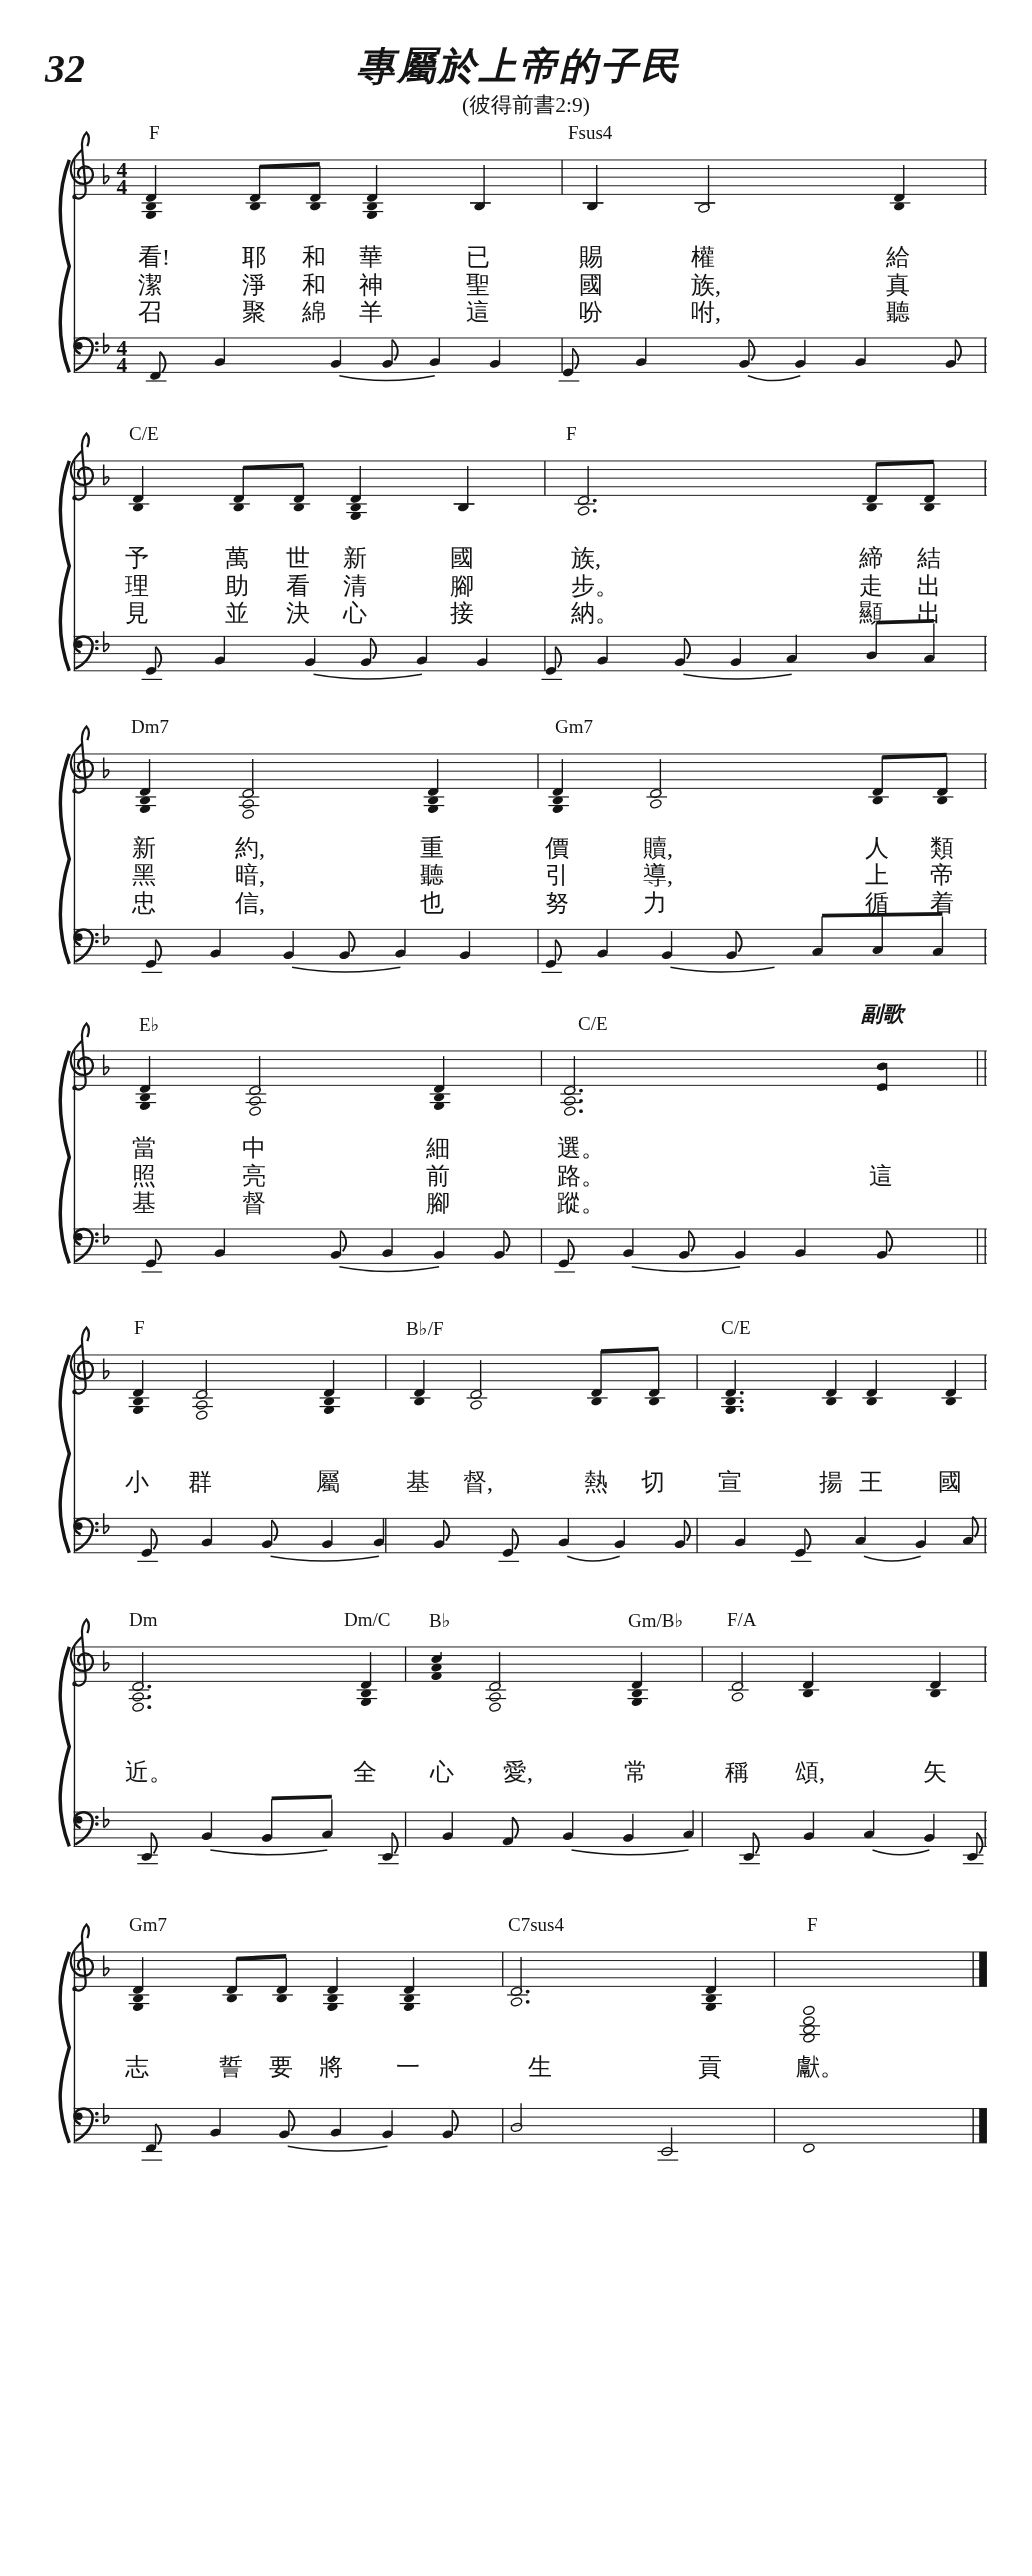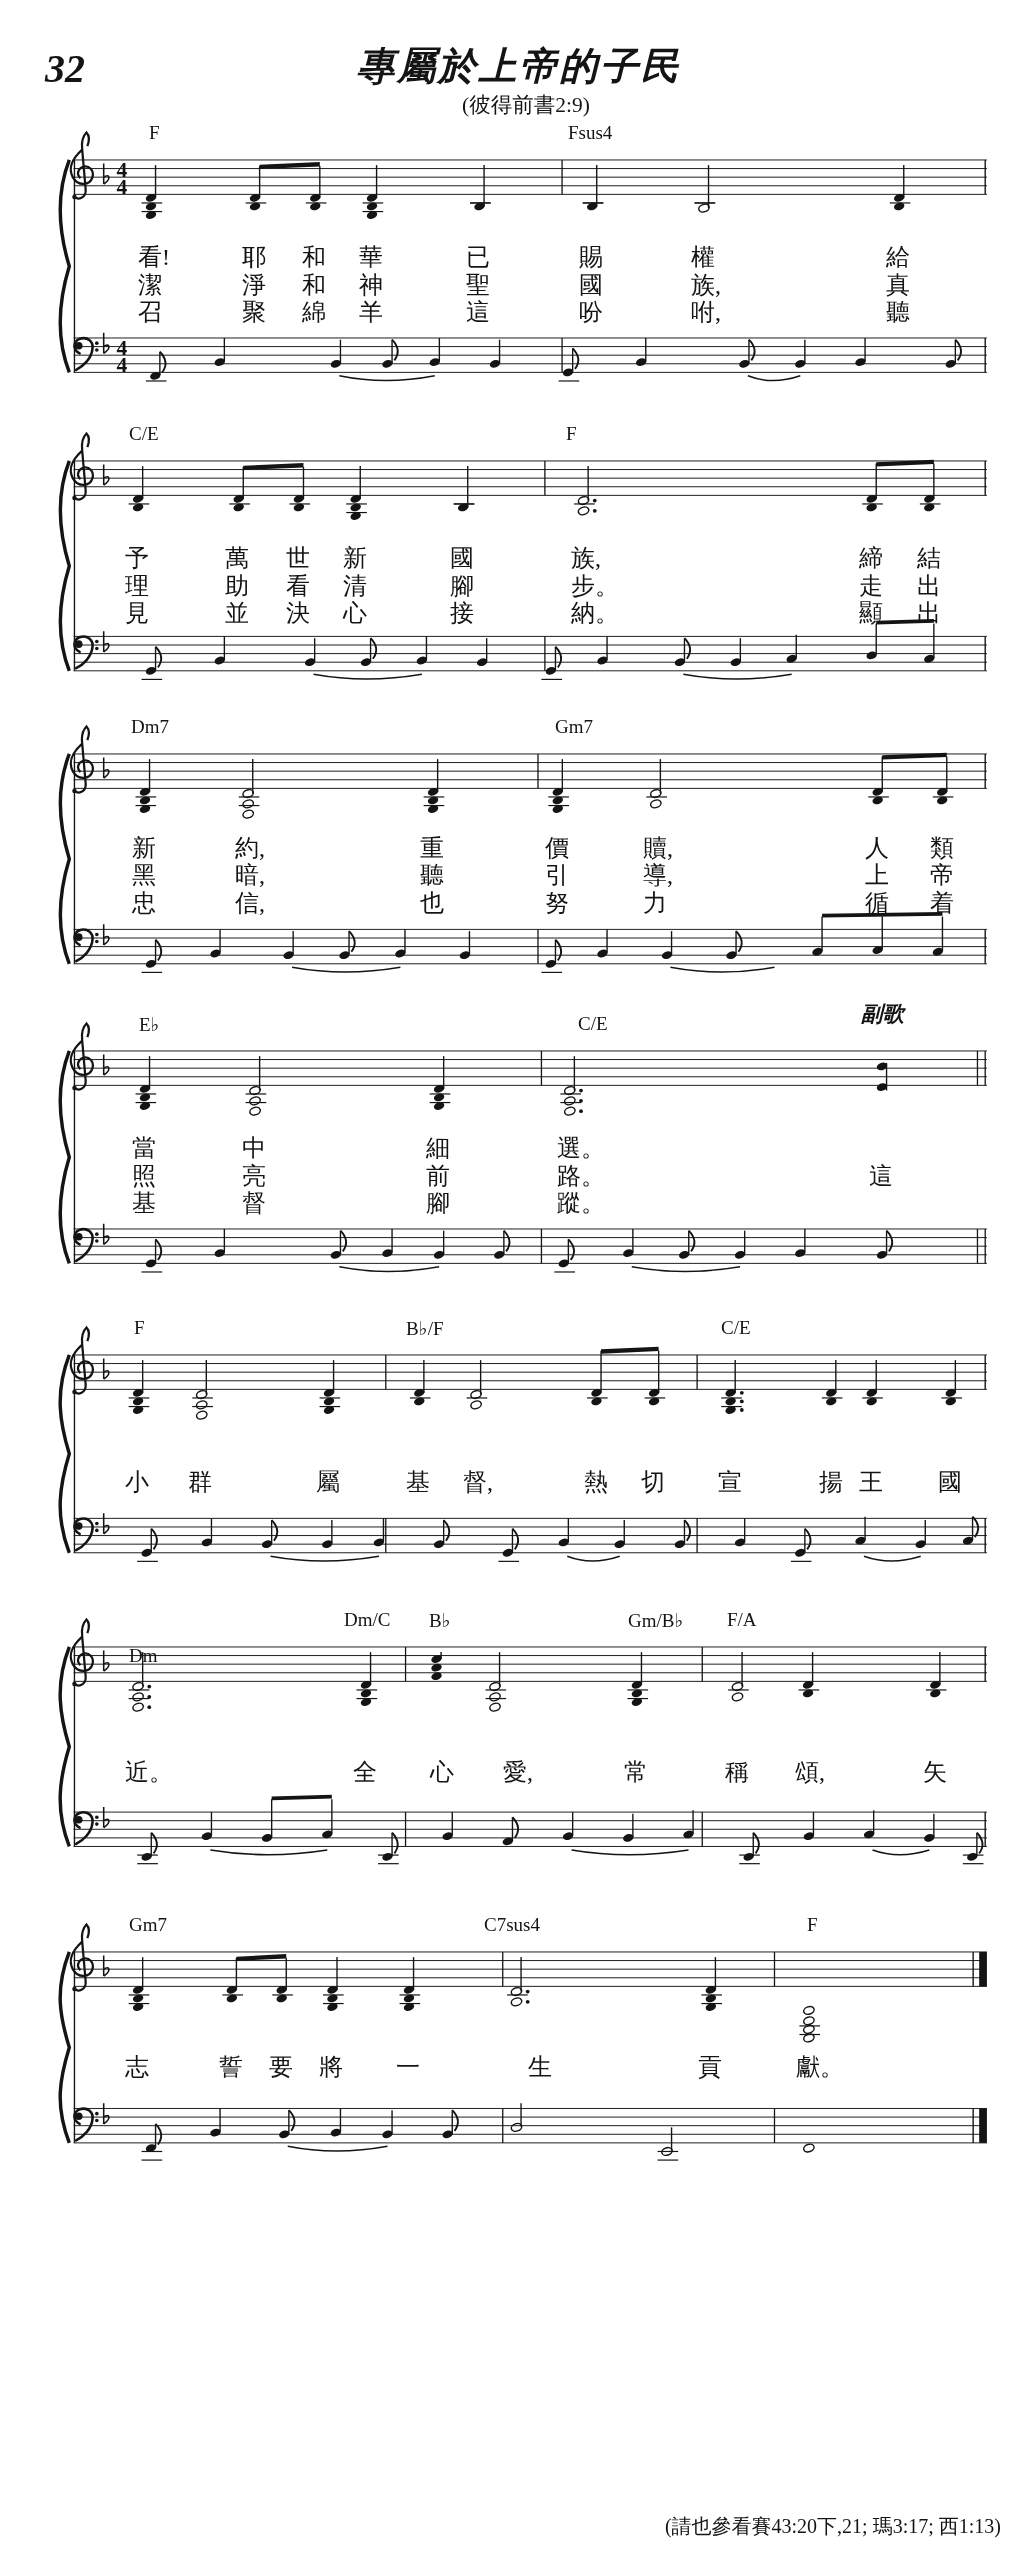--- a/index.html
+++ b/index.html
@@ -767,21 +767,21 @@
           <line x1="1085.3" y1="257" x2="1085.3" y2="230" stroke="#141414" stroke-width="1.6"></line>
           <line x1="1119" y1="278" x2="1143" y2="278" stroke="#141414" stroke-width="1.4"></line>
           <line x1="1119" y1="288" x2="1143" y2="288" stroke="#141414" stroke-width="1.4"></line>
           <ellipse cx="1130" cy="280" rx="6.2" ry="4.3" transform="rotate(-18 1130 280)" fill="#141414" stroke="#141414" stroke-width="0"></ellipse>
           <line x1="1135.3" y1="279" x2="1135.3" y2="252" stroke="#141414" stroke-width="1.6"></line>
           <path d="M1135.3,252 C1143,260 1144,268 1138,276" fill="none" stroke="#141414" stroke-width="2.2"></path>
           <path d="M244,272 Q310,283 380,272" fill="none" stroke="#141414" stroke-width="1.8"></path>
           <path d="M664,272 Q730,283 800,272" fill="none" stroke="#141414" stroke-width="1.8"></path>
           <path d="M1014,272 Q1045,283 1080,272" fill="none" stroke="#141414" stroke-width="1.8"></path>
         </svg>
-        <div class="chord" style="left: 129px; margin-top: 36px;">Dm</div>
+        <div class="chord" style="left: 129px;">Dm</div>
         <div class="chord" style="left: 344px;">Dm/C</div>
         <div class="chord" style="left: 429px;">B♭</div>
         <div class="chord" style="left: 628px;">Gm/B♭</div>
         <div class="chord" style="left: 727px;">F/A</div>
         <span class="syl" style="left: 125px; top: 143px;">近。</span>
         <span class="syl" style="left: 353px; top: 143px;">全</span>
         <span class="syl" style="left: 430px; top: 143px;">心</span>
         <span class="syl" style="left: 503px; top: 143px;">愛,</span>
         <span class="syl" style="left: 624px; top: 143px;">常</span>
         <span class="syl" style="left: 725px; top: 143px;">稱</span>
@@ -883,27 +883,26 @@
           <ellipse cx="600" cy="240" rx="6.2" ry="4.3" transform="rotate(-18 600 240)" fill="none" stroke="#141414" stroke-width="1.7"></ellipse>
           <line x1="605.3" y1="239" x2="605.3" y2="212" stroke="#141414" stroke-width="1.6"></line>
           <line x1="764" y1="268" x2="788" y2="268" stroke="#141414" stroke-width="1.4"></line>
           <line x1="764" y1="278" x2="788" y2="278" stroke="#141414" stroke-width="1.4"></line>
           <ellipse cx="775" cy="268" rx="6.2" ry="4.3" transform="rotate(-18 775 268)" fill="none" stroke="#141414" stroke-width="1.7"></ellipse>
           <line x1="780.3" y1="267" x2="780.3" y2="240" stroke="#141414" stroke-width="1.6"></line>
           <ellipse cx="940" cy="264" rx="6.2" ry="4.3" transform="rotate(-18 940 264)" fill="none" stroke="#141414" stroke-width="1.7"></ellipse>
           <path d="M334,262 Q390,273 450,262" fill="none" stroke="#141414" stroke-width="1.8"></path>
         </svg>
         <div class="chord" style="left: 129px;">Gm7</div>
-        <div class="chord" style="left: 484px;">C7sus4</div>
+        <div class="chord" style="left: 508px;">C7sus4</div>
         <div class="chord" style="left: 807px;">F</div>
         <span class="syl" style="left: 125px; top: 133px;">志</span>
         <span class="syl" style="left: 219px; top: 133px;">誓</span>
         <span class="syl" style="left: 269px; top: 133px;">要</span>
         <span class="syl" style="left: 319px; top: 133px;">將</span>
         <span class="syl" style="left: 396px; top: 133px;">一</span>
         <span class="syl" style="left: 528px; top: 133px;">生</span>
         <span class="syl" style="left: 698px; top: 133px;">貢</span>
         <span class="syl" style="left: 796px; top: 133px;">獻。</span>
       </div>
     </div>
-  <div class="footnote">(請也參看賽43:20下,21; 瑪3:17; 西1:13)</div>
 </div>
 
 
 </body></html>

